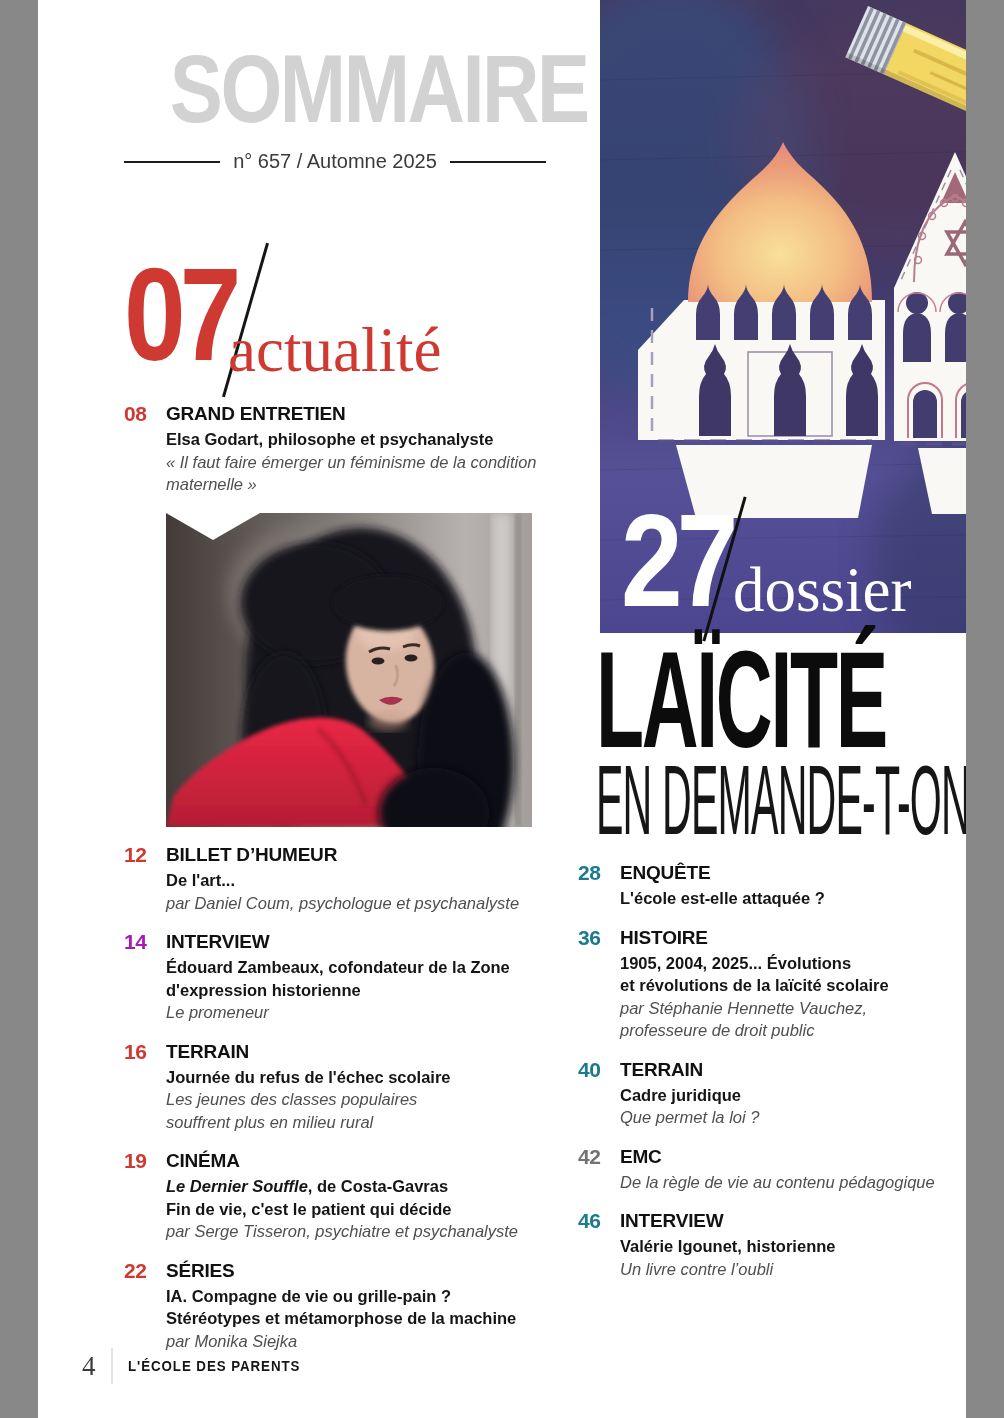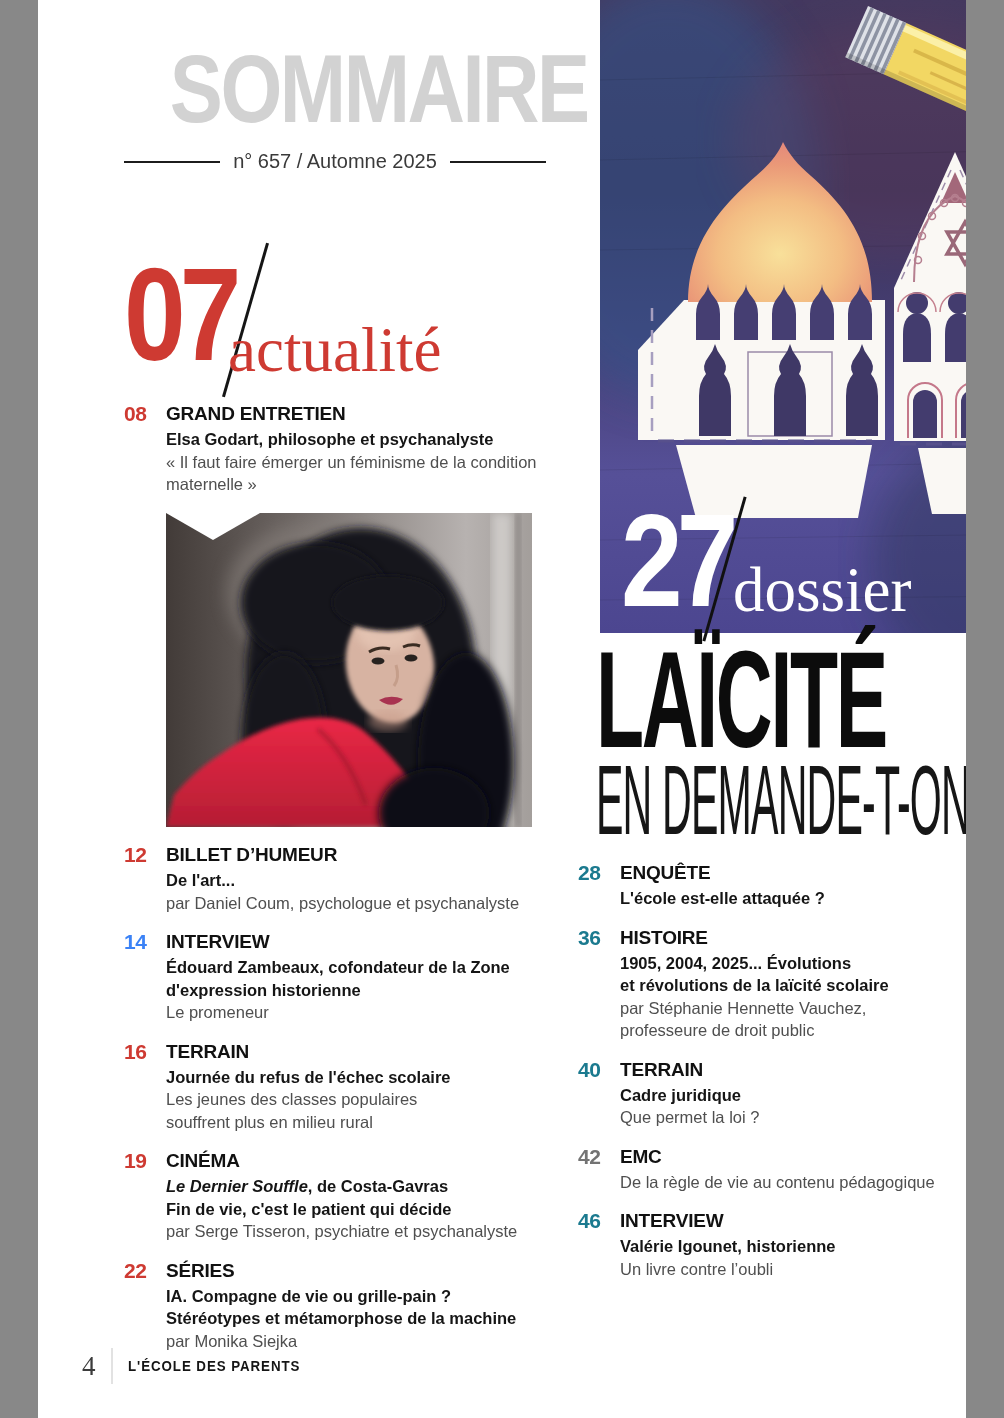--- a/index.html
+++ b/index.html
@@ -52,21 +52,21 @@
 
   
   .toc{position:absolute;}
   #first-entry{left:86px;top:402px;width:440px;}
   #left-entries{left:86px;top:843px;width:460px;}
   #right-entries{left:540px;top:861px;width:446px;}
   .entry{display:flex;margin-bottom:16px;}
   .entry .pagenum{width:42px;flex:0 0 42px;font-size:21px;font-weight:700;letter-spacing:-.5px;line-height:24px;}
   .entry .cat{font-size:19px;font-weight:700;letter-spacing:-.2px;color:#111;line-height:24px;margin-bottom:2px;white-space:nowrap;}
   .entry .line{font-size:16.5px;line-height:22.5px;white-space:nowrap;}
-  .entry .line .regular{color:#4f4f4f;}
+  .entry .line .regular{color:#4f4f4f;font-style:italic;}
   .entry .line .bold{color:#151515;font-weight:700;}
   .entry .line .bold-italic{color:#151515;font-weight:700;font-style:italic;}
 
   
   .portrait{position:absolute;left:128px;top:513px;width:366px;height:314px;}
   .illustration{position:absolute;left:562px;top:0;width:442px;height:633px;}
 
   
   .footer{position:absolute;left:44px;top:1346px;display:flex;align-items:center;gap:15px;height:40px;}
   .footer-page{font-family:"Liberation Serif",serif;font-size:27px;color:#3c3c3c;}
@@ -162,21 +162,21 @@
   <div class="toc" id="left-entries">
       <div class="entry">
         <span class="pagenum" style="color: rgb(206, 58, 50);">12</span>
         <div>
           <div class="cat">BILLET D’HUMEUR</div>
           <div class="line"><span class="bold">De l'art...</span></div>
           <div class="line"><span class="regular">par Daniel Coum, psychologue et psychanalyste</span></div>
         </div>
       </div>
       <div class="entry">
-        <span class="pagenum" style="color: #3b82f6;">14</span>
+        <span class="pagenum" style="color: #a21caf;">14</span>
         <div>
           <div class="cat">INTERVIEW</div>
           <div class="line"><span class="bold">Édouard Zambeaux, cofondateur de la Zone</span></div>
           <div class="line"><span class="bold">d'expression historienne</span></div>
           <div class="line"><span class="regular">Le promeneur</span></div>
         </div>
       </div>
       <div class="entry">
         <span class="pagenum" style="color: rgb(206, 58, 50);">16</span>
         <div>

